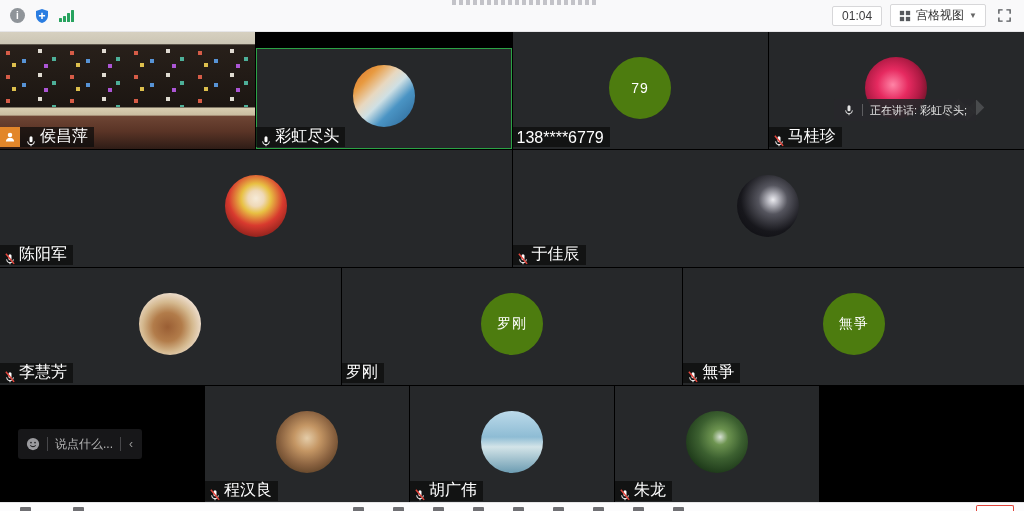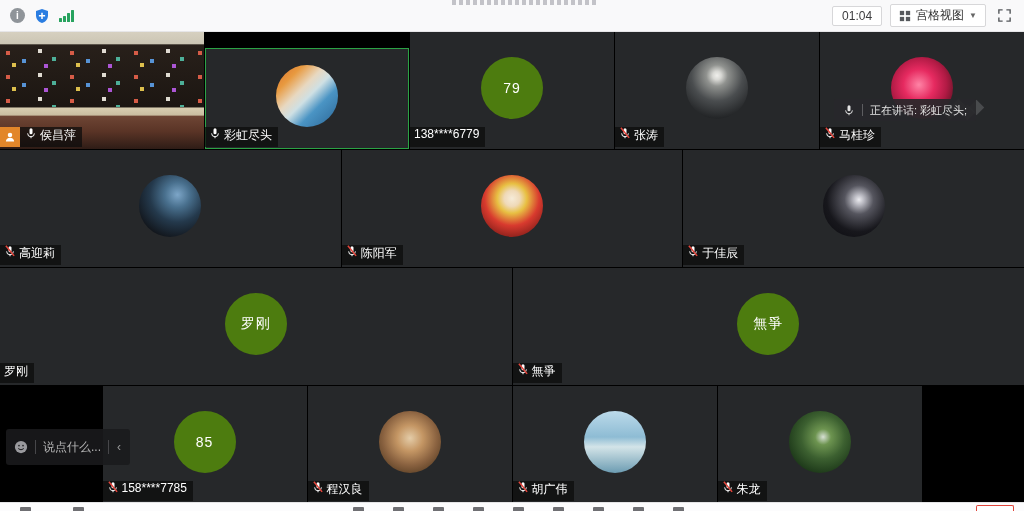--- a/index.html
+++ b/index.html
@@ -72,40 +72,40 @@
       radial-gradient(circle 2.2px at 8px 7px,#e0604a 98%,transparent),
       radial-gradient(circle 2.2px at 24px 15px,#5a9ae0 98%,transparent),
       radial-gradient(circle 2.2px at 40px 5px,#eae6dc 98%,transparent),
       radial-gradient(circle 2.2px at 54px 13px,#50b8a0 98%,transparent),
       radial-gradient(circle 2.2px at 14px 19px,#e8c850 98%,transparent),
       radial-gradient(circle 2.2px at 46px 20px,#b45ae0 98%,transparent);
     background-size:64px 24px;}
   
   .name-tag{
     position:absolute;left:0;bottom:2px;height:20px;
-    display:flex;align-items:flex-start;gap:3px;
-    background:rgba(12,12,12,.74);color:#fff;font-size:12px;
+    display:flex;align-items:flex-end;gap:3px;
+    background:rgba(12,12,12,.74);color:#fff;font-size:16px;
     padding:0 6px 0 4px;white-space:nowrap;z-index:5;
   }
   .name-tag.hosted{padding-left:0;}
   .host-badge{width:20px;height:20px;background:#E2862A;display:flex;
     align-items:center;justify-content:center;margin-right:2px;}
   
   .speak-banner{
     position:absolute;top:99px;left:834px;height:22px;z-index:20;
     display:flex;align-items:center;gap:7px;padding:0 9px;
     background:rgba(40,40,43,.93);border-radius:2px;color:#e4e4e4;font-size:11px;
   }
   .speak-divider{width:1px;height:12px;background:#5d5d60;}
   .watermark{position:absolute;top:99px;left:944px;width:50px;height:24px;z-index:19;}
   .watermark span{position:absolute;width:11px;height:11px;background:rgba(215,215,220,.20);
     transform:rotate(45deg);}
   
   .chat-bar{
-    position:absolute;left:6px;top:429px;height:36px;z-index:22;
+    position:absolute;left:18px;top:429px;height:30px;z-index:22;
     display:flex;align-items:center;gap:7px;padding:0 8px;
     background:rgba(26,26,28,.88);border-radius:3px;color:#b4b4b4;font-size:12px;
   }
   .chat-divider{width:1px;height:14px;background:#47474a;}
   .chat-collapse{color:#9a9a9a;font-size:12px;padding:0 1px;cursor:pointer;}
   .chat-input{color:#b4b4b4;cursor:text;}
   
   .bottom-toolbar{
     position:absolute;left:0;right:0;bottom:0;height:8px;z-index:40;
     background:#fcfcfd;border-top:1px solid #e4e4e6;
@@ -188,58 +188,34 @@
       </div>
       <div class="tile">
         <div class="avatar avatar-text">
         <span>79</span>
         </div>
         <div class="name-tag">
           <span>138****6779</span>
         </div>
       </div>
       <div class="tile">
-        <div class="avatar av-moon"></div>
-        <div class="name-tag">
-          <svg width="12" height="12" viewBox="0 0 16 16" style="flex:0 0 auto">
-    <rect x="6" y="1.5" width="4" height="8" rx="2" fill="#fff"></rect>
-    <path d="M3.5 8.5a4.5 4.5 0 0 0 9 0" fill="none" stroke="#fff" stroke-width="1.3"></path>
-    <line x1="8" y1="13" x2="8" y2="15" stroke="#fff" stroke-width="1.3"></line>
-    <line x1="2.5" y1="1" x2="13.5" y2="14.5" stroke="#E5453C" stroke-width="2"></line>
-  </svg>
-          <span>张涛</span>
-        </div>
-      </div>
-      <div class="tile">
         <div class="avatar av-flower"></div>
         <div class="name-tag">
           <svg width="12" height="12" viewBox="0 0 16 16" style="flex:0 0 auto">
     <rect x="6" y="1.5" width="4" height="8" rx="2" fill="#fff"></rect>
     <path d="M3.5 8.5a4.5 4.5 0 0 0 9 0" fill="none" stroke="#fff" stroke-width="1.3"></path>
     <line x1="8" y1="13" x2="8" y2="15" stroke="#fff" stroke-width="1.3"></line>
     <line x1="2.5" y1="1" x2="13.5" y2="14.5" stroke="#E5453C" stroke-width="2"></line>
   </svg>
           <span>马桂珍</span>
         </div>
       </div>
     </div>
     <div class="vrow">
       <div class="tile">
-        <div class="avatar av-sky"></div>
-        <div class="name-tag">
-          <svg width="12" height="12" viewBox="0 0 16 16" style="flex:0 0 auto">
-    <rect x="6" y="1.5" width="4" height="8" rx="2" fill="#fff"></rect>
-    <path d="M3.5 8.5a4.5 4.5 0 0 0 9 0" fill="none" stroke="#fff" stroke-width="1.3"></path>
-    <line x1="8" y1="13" x2="8" y2="15" stroke="#fff" stroke-width="1.3"></line>
-    <line x1="2.5" y1="1" x2="13.5" y2="14.5" stroke="#E5453C" stroke-width="2"></line>
-  </svg>
-          <span>高迎莉</span>
-        </div>
-      </div>
-      <div class="tile">
         <div class="avatar av-cartoon"></div>
         <div class="name-tag">
           <svg width="12" height="12" viewBox="0 0 16 16" style="flex:0 0 auto">
     <rect x="6" y="1.5" width="4" height="8" rx="2" fill="#fff"></rect>
     <path d="M3.5 8.5a4.5 4.5 0 0 0 9 0" fill="none" stroke="#fff" stroke-width="1.3"></path>
     <line x1="8" y1="13" x2="8" y2="15" stroke="#fff" stroke-width="1.3"></line>
     <line x1="2.5" y1="1" x2="13.5" y2="14.5" stroke="#E5453C" stroke-width="2"></line>
   </svg>
           <span>陈阳军</span>
         </div>
@@ -251,20 +227,32 @@
     <rect x="6" y="1.5" width="4" height="8" rx="2" fill="#fff"></rect>
     <path d="M3.5 8.5a4.5 4.5 0 0 0 9 0" fill="none" stroke="#fff" stroke-width="1.3"></path>
     <line x1="8" y1="13" x2="8" y2="15" stroke="#fff" stroke-width="1.3"></line>
     <line x1="2.5" y1="1" x2="13.5" y2="14.5" stroke="#E5453C" stroke-width="2"></line>
   </svg>
           <span>于佳辰</span>
         </div>
       </div>
     </div>
     <div class="vrow">
+      <div class="tile">
+        <div class="avatar av-teddy"></div>
+        <div class="name-tag">
+          <svg width="12" height="12" viewBox="0 0 16 16" style="flex:0 0 auto">
+    <rect x="6" y="1.5" width="4" height="8" rx="2" fill="#fff"></rect>
+    <path d="M3.5 8.5a4.5 4.5 0 0 0 9 0" fill="none" stroke="#fff" stroke-width="1.3"></path>
+    <line x1="8" y1="13" x2="8" y2="15" stroke="#fff" stroke-width="1.3"></line>
+    <line x1="2.5" y1="1" x2="13.5" y2="14.5" stroke="#E5453C" stroke-width="2"></line>
+  </svg>
+          <span>李慧芳</span>
+        </div>
+      </div>
       <div class="tile">
         <div class="avatar avatar-text">
         <span>罗刚</span>
         </div>
         <div class="name-tag">
           <span>罗刚</span>
         </div>
       </div>
       <div class="tile">
         <div class="avatar avatar-text">
@@ -275,34 +263,20 @@
     <rect x="6" y="1.5" width="4" height="8" rx="2" fill="#fff"></rect>
     <path d="M3.5 8.5a4.5 4.5 0 0 0 9 0" fill="none" stroke="#fff" stroke-width="1.3"></path>
     <line x1="8" y1="13" x2="8" y2="15" stroke="#fff" stroke-width="1.3"></line>
     <line x1="2.5" y1="1" x2="13.5" y2="14.5" stroke="#E5453C" stroke-width="2"></line>
   </svg>
           <span>無爭</span>
         </div>
       </div>
     </div>
     <div class="vrow centered">
-      <div class="tile">
-        <div class="avatar avatar-text">
-        <span>85</span>
-        </div>
-        <div class="name-tag">
-          <svg width="12" height="12" viewBox="0 0 16 16" style="flex:0 0 auto">
-    <rect x="6" y="1.5" width="4" height="8" rx="2" fill="#fff"></rect>
-    <path d="M3.5 8.5a4.5 4.5 0 0 0 9 0" fill="none" stroke="#fff" stroke-width="1.3"></path>
-    <line x1="8" y1="13" x2="8" y2="15" stroke="#fff" stroke-width="1.3"></line>
-    <line x1="2.5" y1="1" x2="13.5" y2="14.5" stroke="#E5453C" stroke-width="2"></line>
-  </svg>
-          <span>158****7785</span>
-        </div>
-      </div>
       <div class="tile">
         <div class="avatar av-outdoor"></div>
         <div class="name-tag">
           <svg width="12" height="12" viewBox="0 0 16 16" style="flex:0 0 auto">
     <rect x="6" y="1.5" width="4" height="8" rx="2" fill="#fff"></rect>
     <path d="M3.5 8.5a4.5 4.5 0 0 0 9 0" fill="none" stroke="#fff" stroke-width="1.3"></path>
     <line x1="8" y1="13" x2="8" y2="15" stroke="#fff" stroke-width="1.3"></line>
     <line x1="2.5" y1="1" x2="13.5" y2="14.5" stroke="#E5453C" stroke-width="2"></line>
   </svg>
           <span>程汉良</span>

